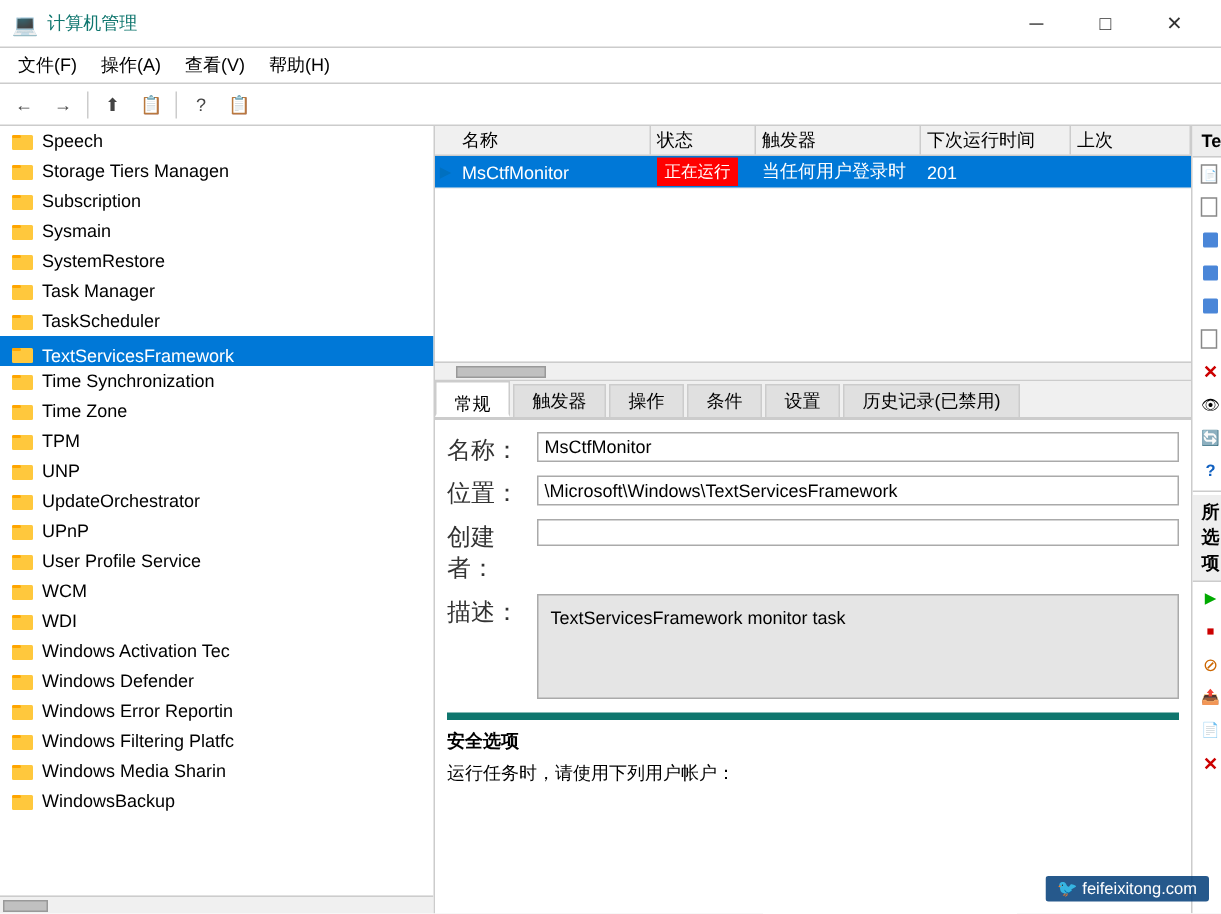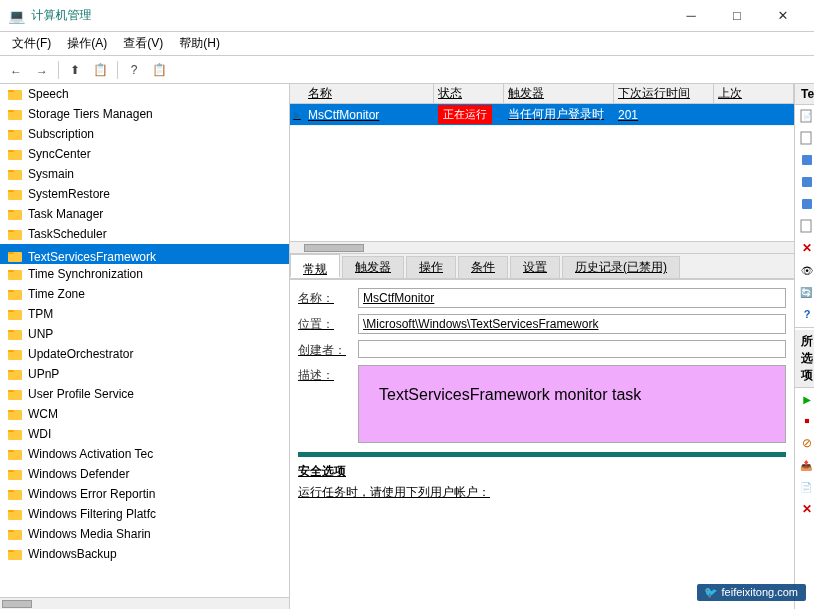--- a/index.html
+++ b/index.html
@@ -128,21 +128,20 @@
     .tree-scroll::-webkit-scrollbar { width: 12px; }
     .tree-scroll::-webkit-scrollbar-track { background: #f0f0f0; }
     .tree-scroll::-webkit-scrollbar-thumb { background: #c0c0c0; border: 1px solid #999; }
 
     
     .right-panel {
       flex: 1;
       display: flex;
       flex-direction: column;
       background: #fff;
-      text-decoration: underline;
     }
 
     
     .task-list-area {
       height: 170px;
       border-bottom: 1px solid #ccc;
       overflow: hidden;
       display: flex;
       flex-direction: column;
     }
@@ -273,44 +272,44 @@
     .detail-scroll::-webkit-scrollbar-track { background: #f0f0f0; }
     .detail-scroll::-webkit-scrollbar-thumb { background: #c0c0c0; border: 1px solid #999; }
 
     .detail-row {
       display: flex;
       margin-bottom: 6px;
       align-items: flex-start;
     }
     .detail-label {
       width: 60px;
-      font-size: 12px;
+      font-size: 16px;
       color: #333;
       flex-shrink: 0;
       padding-top: 2px;
     }
     .detail-value {
       flex: 1;
       font-size: 12px;
     }
     .detail-value input, .detail-value-box {
       width: 100%;
       border: 1px solid #aaa;
       padding: 2px 4px;
       font-size: 12px;
       background: #fff;
       font-family: 'Segoe UI', sans-serif;
     }
     .detail-desc-box {
       width: 100%;
       min-height: 70px;
       border: 1px solid #aaa;
-      padding: 20px;
-      font-size: 16px;
-      background: #f0abfc;
+      padding: 8px;
+      font-size: 12px;
+      background: #e5e5e5;
       font-family: 'Segoe UI', sans-serif;
       resize: none;
     }
 
     .security-section {
       margin-top: 4px;
       border-top: 5px solid #0f766e;
       padding-top: 6px;
     }
     .security-title {
@@ -423,27 +422,20 @@
           <rect x="0" y="3" width="6" height="2" fill="#FFA500" rx="1"></rect>
         </svg>
         <span>Storage Tiers Managen</span>
       </div>
       <div class="tree-item">
         <svg class="folder-icon" viewBox="0 0 16 14" width="16" height="14">
           <rect x="0" y="3" width="14" height="10" fill="#FFC83D" rx="1"></rect>
           <rect x="0" y="3" width="6" height="2" fill="#FFA500" rx="1"></rect>
         </svg>
         <span>Subscription</span>
-      </div>
-      <div class="tree-item">
-        <svg class="folder-icon" viewBox="0 0 16 14" width="16" height="14">
-          <rect x="0" y="3" width="14" height="10" fill="#FFC83D" rx="1"></rect>
-          <rect x="0" y="3" width="6" height="2" fill="#FFA500" rx="1"></rect>
-        </svg>
-        <span>SyncCenter</span>
       </div>
       <div class="tree-item">
         <svg class="folder-icon" viewBox="0 0 16 14" width="16" height="14">
           <rect x="0" y="3" width="14" height="10" fill="#FFC83D" rx="1"></rect>
           <rect x="0" y="3" width="6" height="2" fill="#FFA500" rx="1"></rect>
         </svg>
         <span>Sysmain</span>
       </div>
       <div class="tree-item">
         <svg class="folder-icon" viewBox="0 0 16 14" width="16" height="14">

